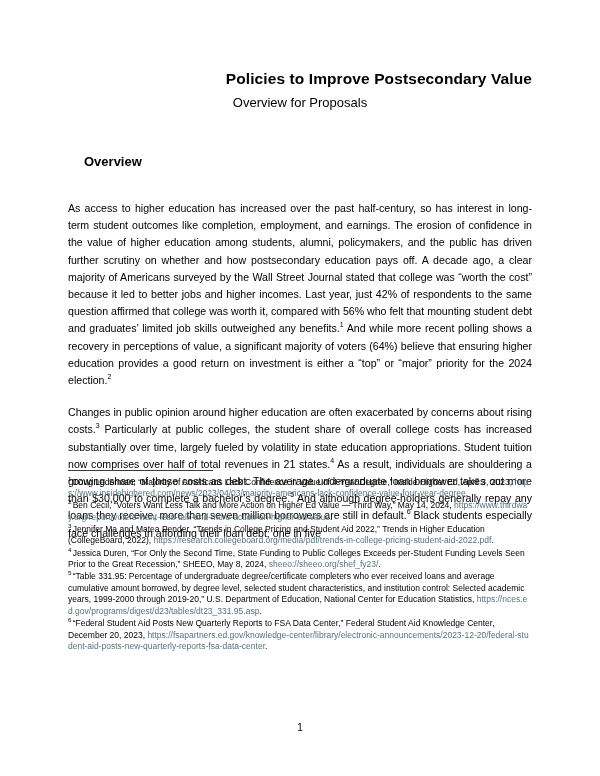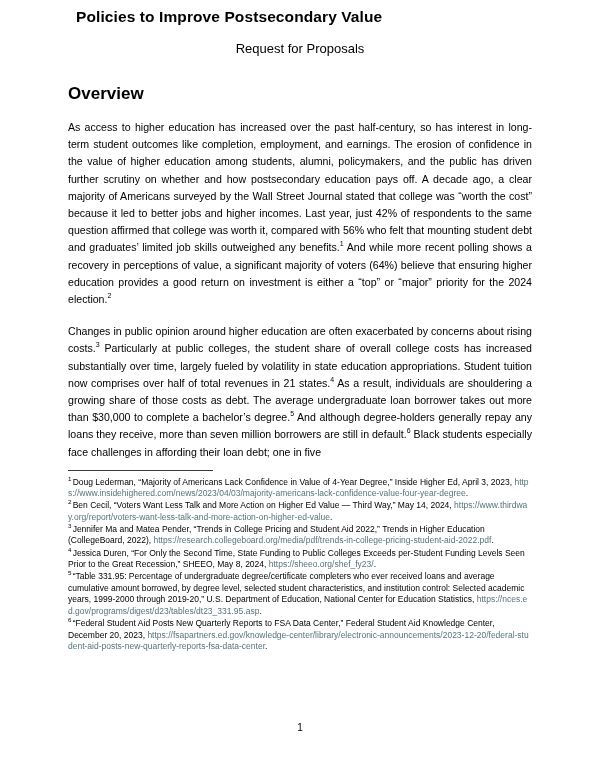--- a/index.html
+++ b/index.html
@@ -23,37 +23,38 @@
     position: absolute;
     left: 68px;
     top: 0;
     width: 464px;
   }
 
   
   .doc-title {
     font-size: 15.5px;
     font-weight: bold;
-    text-align: left;
-    margin: 8px;
+    text-align: right;
+    margin: 0;
+    padding-top: 70px;
     letter-spacing: 0.1px;
   }
   .doc-subtitle {
     font-size: 13px;
     font-weight: normal;
     text-align: center;
     margin: 0;
     padding-top: 7px;
   }
 
   
   .section-heading {
-    font-size: 17px;
+    font-size: 13px;
     font-weight: bold;
-    margin: 0;
+    margin: 16px;
     padding-top: 28px;
   }
 
   
   .body-par {
     font-size: 10.6px;
     line-height: 17.2px;
     text-align: justify;
     margin: 0;
     padding-top: 15px;
@@ -110,38 +111,38 @@
 </style>
 </head>
 <body>
 
 <div class="page">
 
   <div class="content">
 
     <h1 class="doc-title">Policies to Improve Postsecondary Value</h1>
 
-    <div class="doc-subtitle">Request for Proposals</div>
+    <div class="doc-subtitle">Overview for Proposals</div>
 
     <h2 class="section-heading">Overview</h2>
 
     <div id="paragraphs-container">
         <p class="body-par">As access to higher education has increased over the past half-century, so has interest in long-term student outcomes like completion, employment, and earnings. The erosion of confidence in the value of higher education among students, alumni, policymakers, and the public has driven further scrutiny on whether and how postsecondary education pays off. A decade ago, a clear majority of Americans surveyed by the Wall Street Journal stated that college was “worth the cost” because it led to better jobs and higher incomes. Last year, just 42% of respondents to the same question affirmed that college was worth it, compared with 56% who felt that mounting student debt and graduates’ limited job skills outweighed any benefits.<sup>1</sup> And while more recent polling shows a recovery in perceptions of value, a significant majority of voters (64%) believe that ensuring higher education provides a good return on investment is either a “top” or “major” priority for the 2024 election.<sup>2</sup></p>
         <p class="body-par">Changes in public opinion around higher education are often exacerbated by concerns about rising costs.<sup>3</sup> Particularly at public colleges, the student share of overall college costs has increased substantially over time, largely fueled by volatility in state education appropriations. Student tuition now comprises over half of total revenues in 21 states.<sup>4</sup> As a result, individuals are shouldering a growing share of those costs as debt. The average undergraduate loan borrower takes out more than $30,000 to complete a bachelor’s degree.<sup>5</sup> And although degree-holders generally repay any loans they receive, more than seven million borrowers are still in default.<sup>6</sup> Black students especially face challenges in affording their loan debt; one in five</p>
       </div>
 
   </div>
 
   <div class="footnote-area">
     <hr class="footnote-rule">
     <div id="footnotes-container">
         <div class="footnote"><span class="fn-num">1</span>Doug Lederman, “Majority of Americans Lack Confidence in Value of 4-Year Degree,” Inside Higher Ed, April 3, 2023, <span class="fn-link">https://www.insidehighered.com/news/2023/04/03/majority-americans-lack-confidence-value-four-year-degree</span>.</div>
         <div class="footnote"><span class="fn-num">2</span>Ben Cecil, “Voters Want Less Talk and More Action on Higher Ed Value — Third Way,” May 14, 2024, <span class="fn-link">https://www.thirdway.org/report/voters-want-less-talk-and-more-action-on-higher-ed-value</span>.</div>
         <div class="footnote"><span class="fn-num">3</span>Jennifer Ma and Matea Pender, “Trends in College Pricing and Student Aid 2022,” Trends in Higher Education (CollegeBoard, 2022), <span class="fn-link">https://research.collegeboard.org/media/pdf/trends-in-college-pricing-student-aid-2022.pdf</span>.</div>
-        <div class="footnote"><span class="fn-num">4</span>Jessica Duren, “For Only the Second Time, State Funding to Public Colleges Exceeds per-Student Funding Levels Seen Prior to the Great Recession,” SHEEO, May 8, 2024, <span class="fn-link">https://sheeo.org/shef_fy23/</span>.</div>
+        <div class="footnote"><span class="fn-num">4</span>Jessica Duren, “For Only the Second Time, State Funding to Public Colleges Exceeds per-Student Funding Levels Seen Prior to the Great Recession,” SHEEO, May 8, 2024, <span class="fn-link">sheeo://sheeo.org/shef_fy23/</span>.</div>
         <div class="footnote"><span class="fn-num">5</span>“Table 331.95: Percentage of undergraduate degree/certificate completers who ever received loans and average cumulative amount borrowed, by degree level, selected student characteristics, and institution control: Selected academic years, 1999-2000 through 2019-20,” U.S. Department of Education, National Center for Education Statistics, <span class="fn-link">https://nces.ed.gov/programs/digest/d23/tables/dt23_331.95.asp</span>.</div>
         <div class="footnote"><span class="fn-num">6</span>“Federal Student Aid Posts New Quarterly Reports to FSA Data Center,” Federal Student Aid Knowledge Center, December 20, 2023, <span class="fn-link">https://fsapartners.ed.gov/knowledge-center/library/electronic-announcements/2023-12-20/federal-student-aid-posts-new-quarterly-reports-fsa-data-center</span>.</div>
       </div>
   </div>
 
   <div class="page-number">1</div>
 
 </div>
 
 </body></html>

